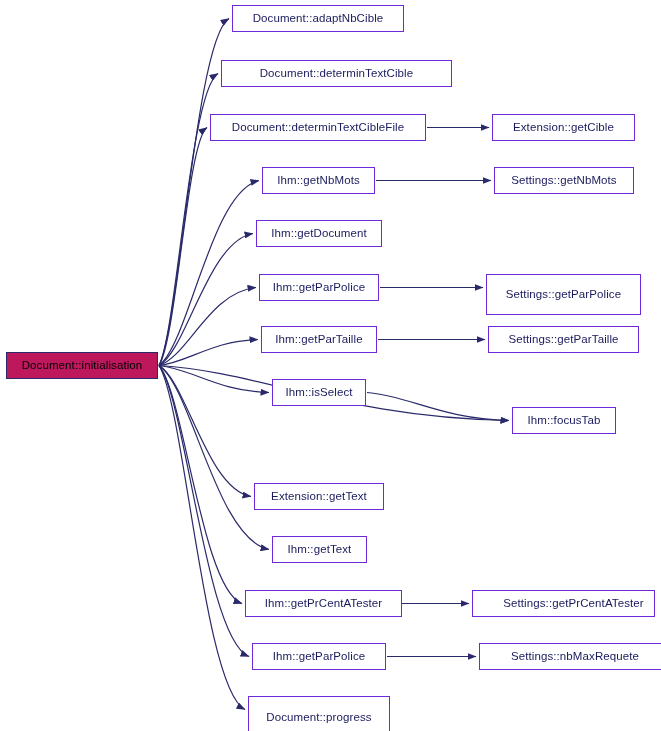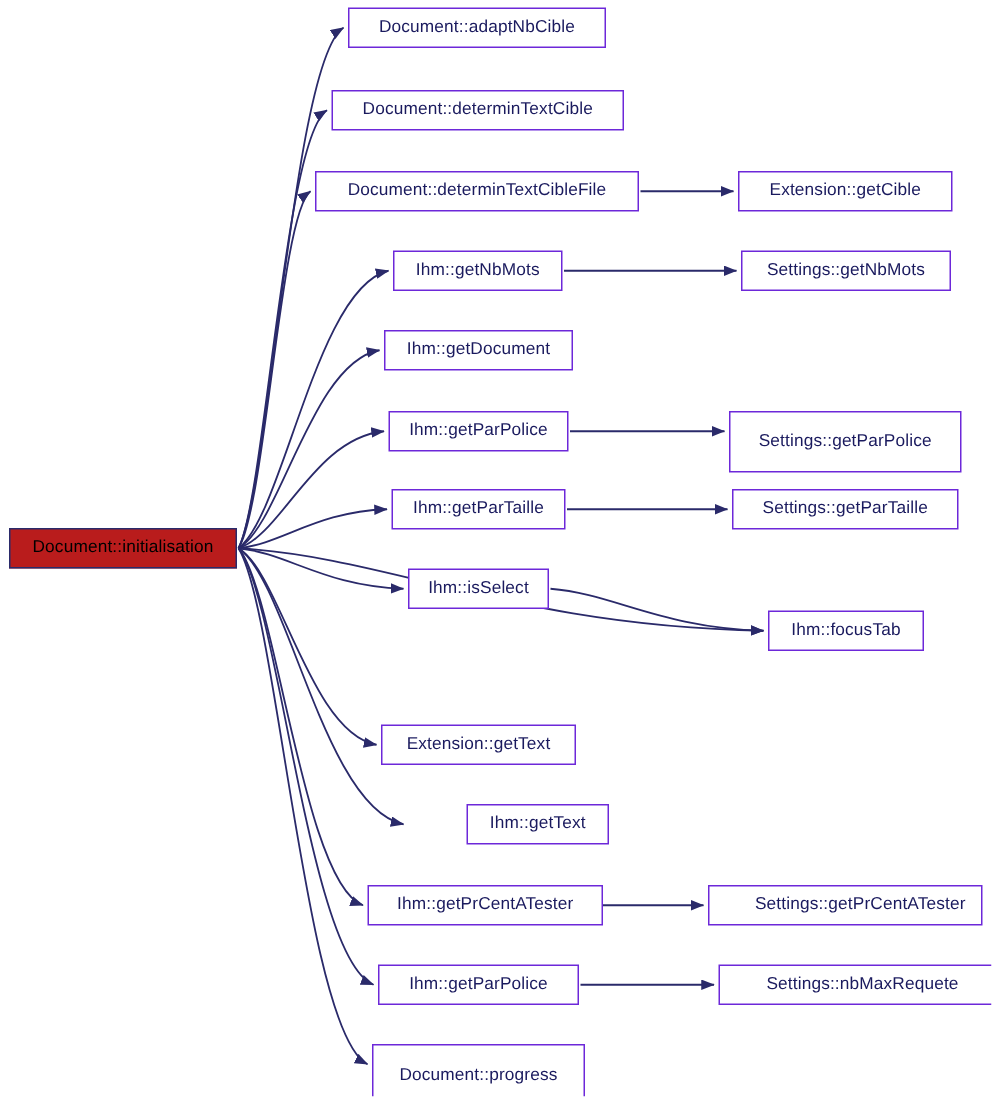--- a/index.html
+++ b/index.html
@@ -33,21 +33,21 @@
     font-size: 11.5px;
     font-family: "Liberation Sans", sans-serif;
     line-height: 1;
     display: flex;
     align-items: center;
     justify-content: center;
     white-space: nowrap;
     letter-spacing: 0.1px;
   }
   .node-box.root {
-    background: #b91c1c;
+    background: #be185d;
     color: #000000;
     border-color: #2a2a6a;
   }
 </style>
 </head>
 <body>
 
 <div id="canvas">
   <svg id="graph-svg" viewBox="0 0 661 731">
     <defs>
@@ -79,21 +79,21 @@
         <path d="M387,656.5 C418.15,656.5 444.85,656.5 476,656.5" marker-end="url(#arrow)"></path>
       </g>
   </svg>
   <div id="node-layer">
       <div class="node-box root" style="left: 6px; top: 352px; width: 152px; height: 27px;">
         <span>Document::initialisation</span>
       </div>
       <div class="node-box" style="left: 232px; top: 5px; width: 172px; height: 27px;">
         <span>Document::adaptNbCible</span>
       </div>
-      <div class="node-box" style="left: 221px; top: 60px; width: 195px; height: 27px;">
+      <div class="node-box" style="left: 221px; top: 60px; width: 231px; height: 27px;">
         <span>Document::determinTextCible</span>
       </div>
       <div class="node-box" style="left: 210px; top: 114px; width: 216px; height: 27px;">
         <span>Document::determinTextCibleFile</span>
       </div>
       <div class="node-box" style="left: 262px; top: 167px; width: 113px; height: 27px;">
         <span>Ihm::getNbMots</span>
       </div>
       <div class="node-box" style="left: 256px; top: 220px; width: 126px; height: 27px;">
         <span>Ihm::getDocument</span>
@@ -103,21 +103,21 @@
       </div>
       <div class="node-box" style="left: 261px; top: 326px; width: 116px; height: 27px;">
         <span>Ihm::getParTaille</span>
       </div>
       <div class="node-box" style="left: 272px; top: 379px; width: 94px; height: 27px;">
         <span>Ihm::isSelect</span>
       </div>
       <div class="node-box" style="left: 254px; top: 483px; width: 130px; height: 27px;">
         <span>Extension::getText</span>
       </div>
-      <div class="node-box" style="left: 272px; top: 536px; width: 95px; height: 27px; margin-left: 39px;">
+      <div class="node-box" style="left: 272px; top: 536px; width: 95px; height: 27px;">
         <span>Ihm::getText</span>
       </div>
       <div class="node-box" style="left: 245px; top: 590px; width: 157px; height: 27px;">
         <span>Ihm::getPrCentATester</span>
       </div>
       <div class="node-box" style="left: 252px; top: 643px; width: 134px; height: 27px;">
         <span>Ihm::getParPolice</span>
       </div>
       <div class="node-box" style="left: 248px; top: 696px; width: 142px; height: 44px;">
         <span>Document::progress</span>

